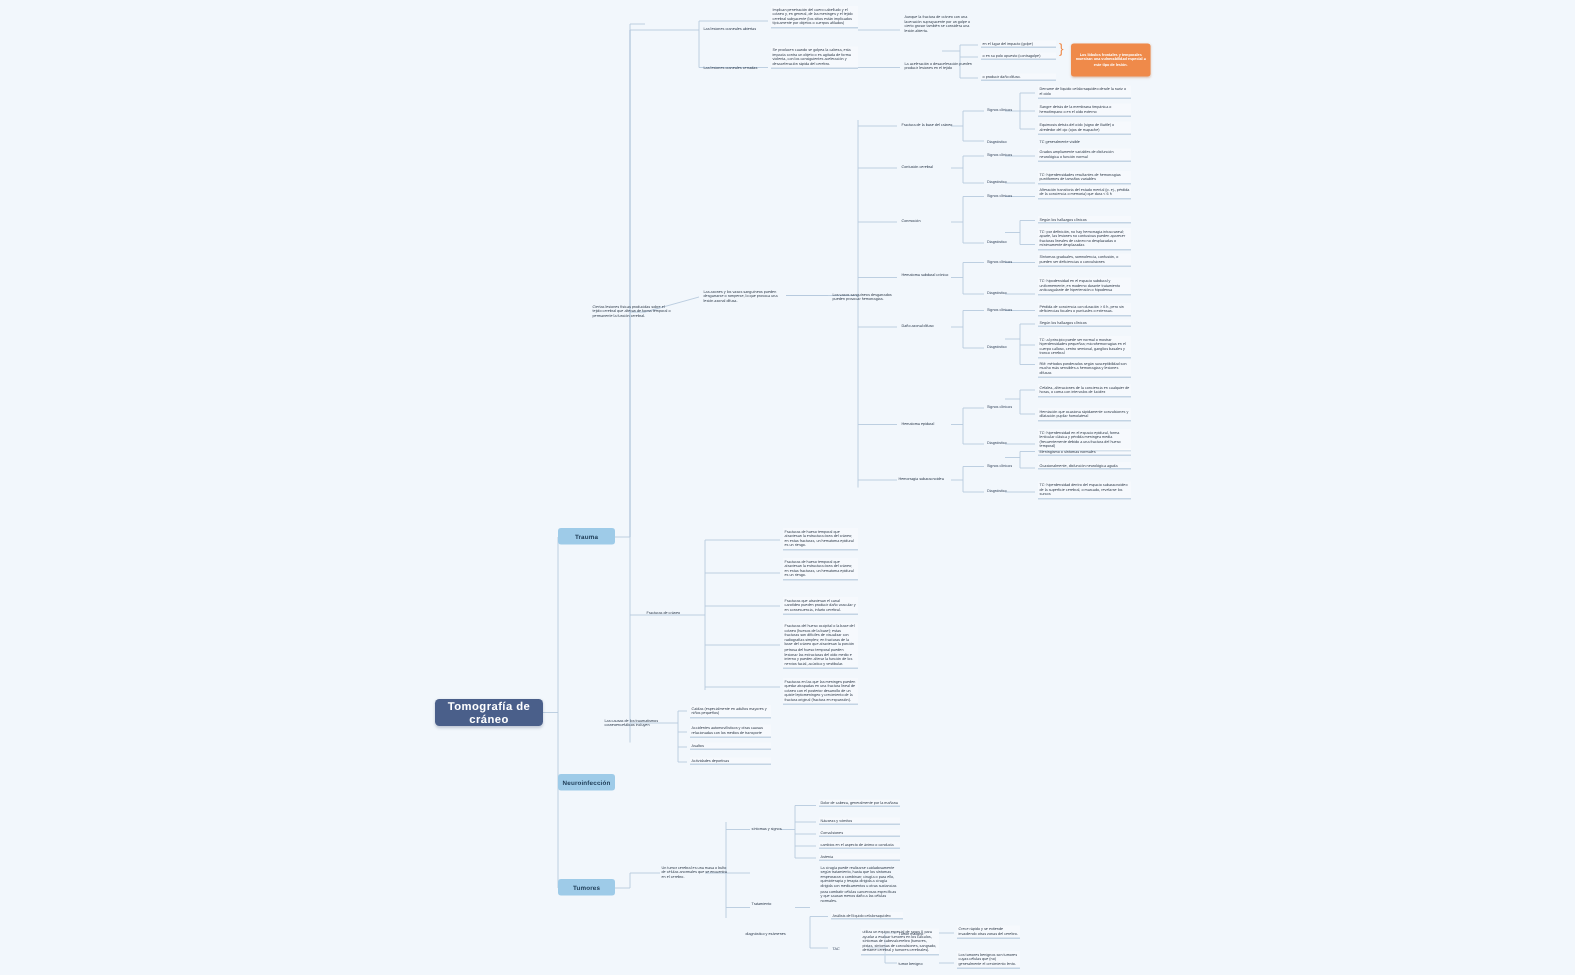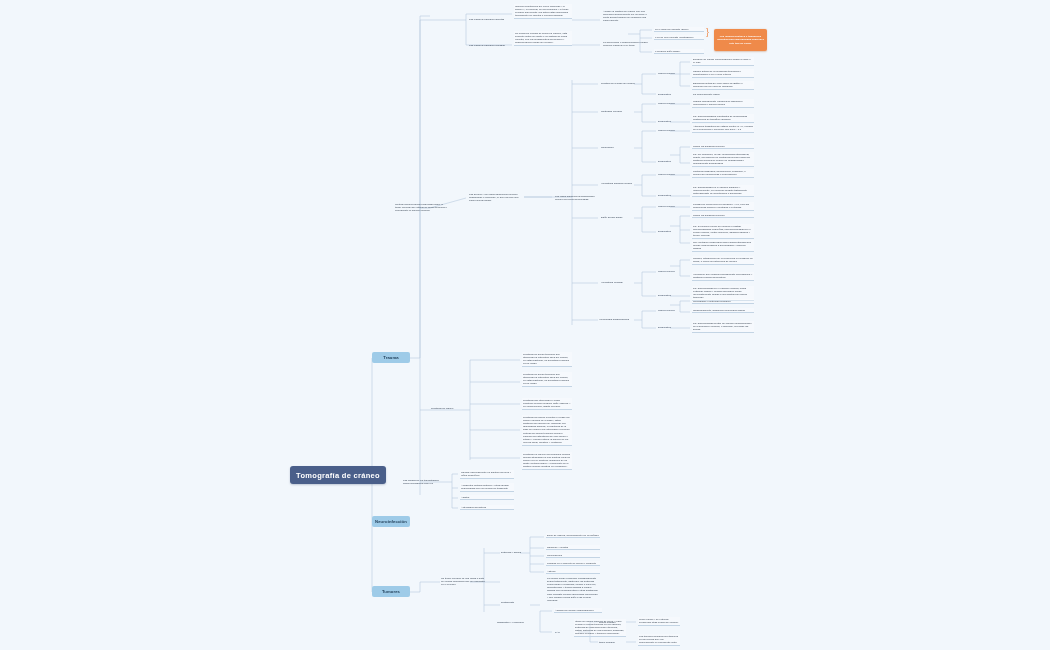--- a/index.html
+++ b/index.html
@@ -215,21 +215,21 @@
       <path d="M540 632 L552 632"></path>
       <path d="M578 632 L590 632"></path>
       <path d="M590 622 L590 642"></path>
       <path d="M590 622 L598 622"></path>
       <path d="M590 642 L598 642"></path>
       <path d="M626 622 L636 622"></path>
       <path d="M626 642 L636 642"></path>
     </g>
   </svg>
 
-  <div class="node root" style="left:290px;top:466px;width:96px;height:18px;">Tomografía de cráneo</div>
+  <div class="node root" style="left:290px;top:466px;width:72px;height:18px;">Tomografía de cráneo</div>
 
   <div class="node branch" style="left:372px;top:352px;width:38px;height:11px;">Trauma</div>
   <div class="node branch" style="left:372px;top:516px;width:38px;height:11px;">Neuroinfección</div>
   <div class="node branch" style="left:372px;top:586px;width:38px;height:11px;">Tumores</div>
 
   <div class="node leaf plain cat" style="left:468px;top:17px;width:45px;">Las lesiones craneales abiertas</div>
   <div class="node leaf boxed" style="left:514px;top:4px;width:58px;">Implican penetración del cuero cabelludo y el cráneo y, en general, de las meninges y el tejido cerebral subyacente (los sitios están implicados típicamente por objetos o cuerpos afilados)</div>
   <div class="node leaf plain cat" style="left:468px;top:43px;width:45px;">Las lesiones craneales cerradas</div>
   <div class="node leaf boxed" style="left:514px;top:31px;width:58px;">Se producen cuando se golpea la cabeza, esta impacta contra un objeto o es agitada de forma violenta, con los consiguientes aceleración y desaceleración rápida del cerebro.</div>
 

